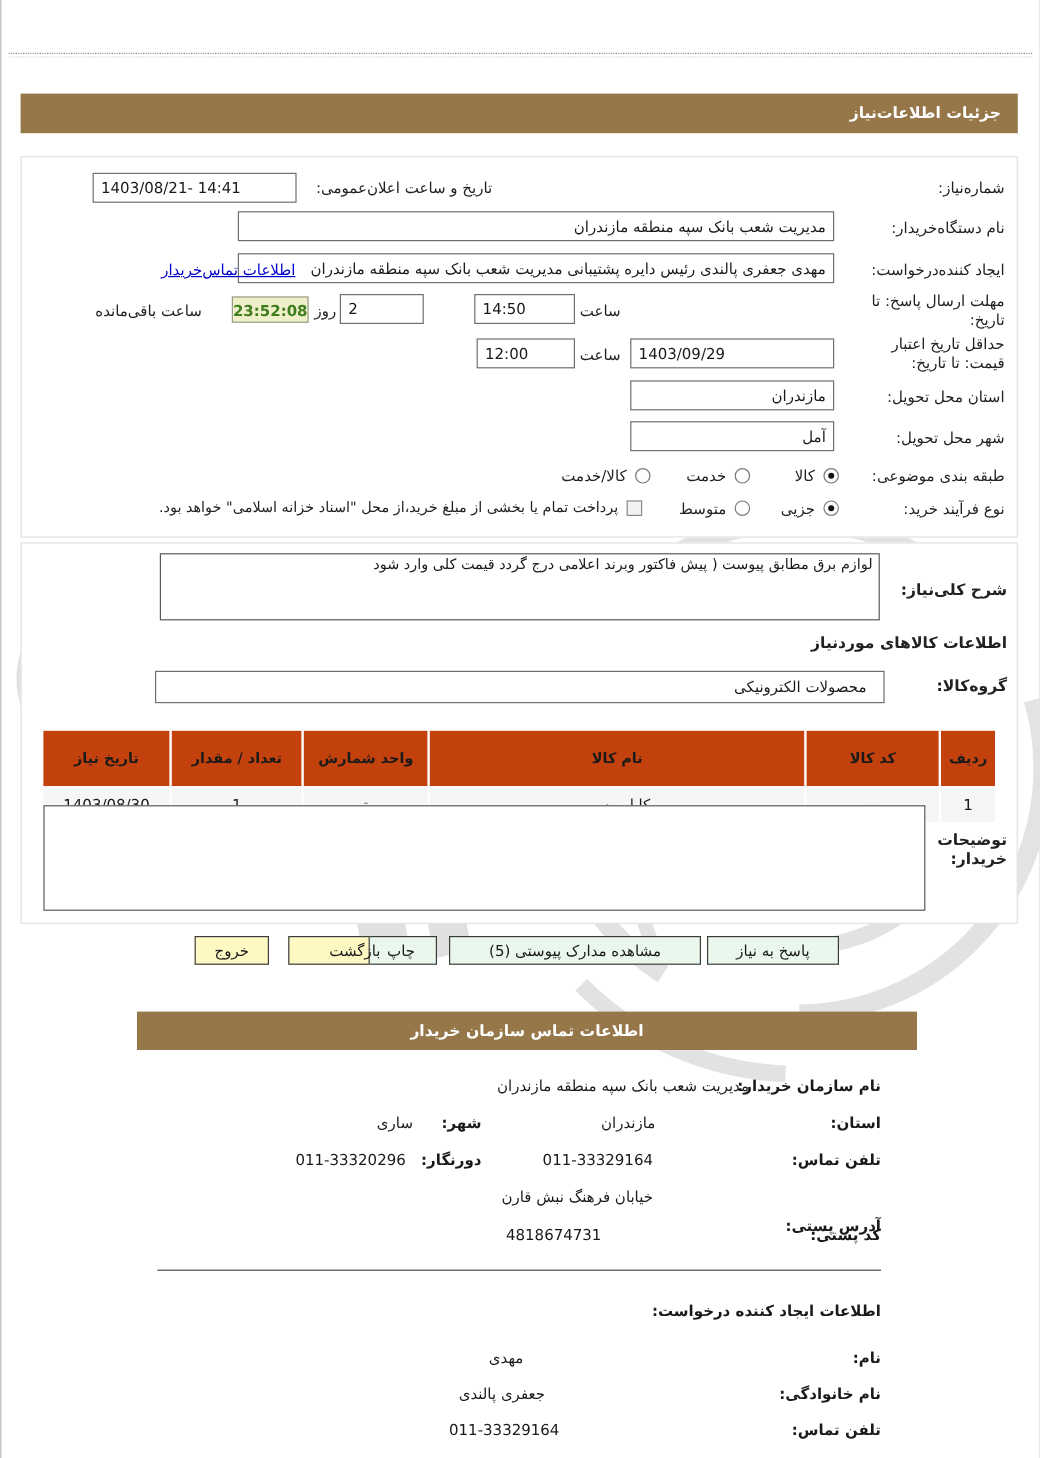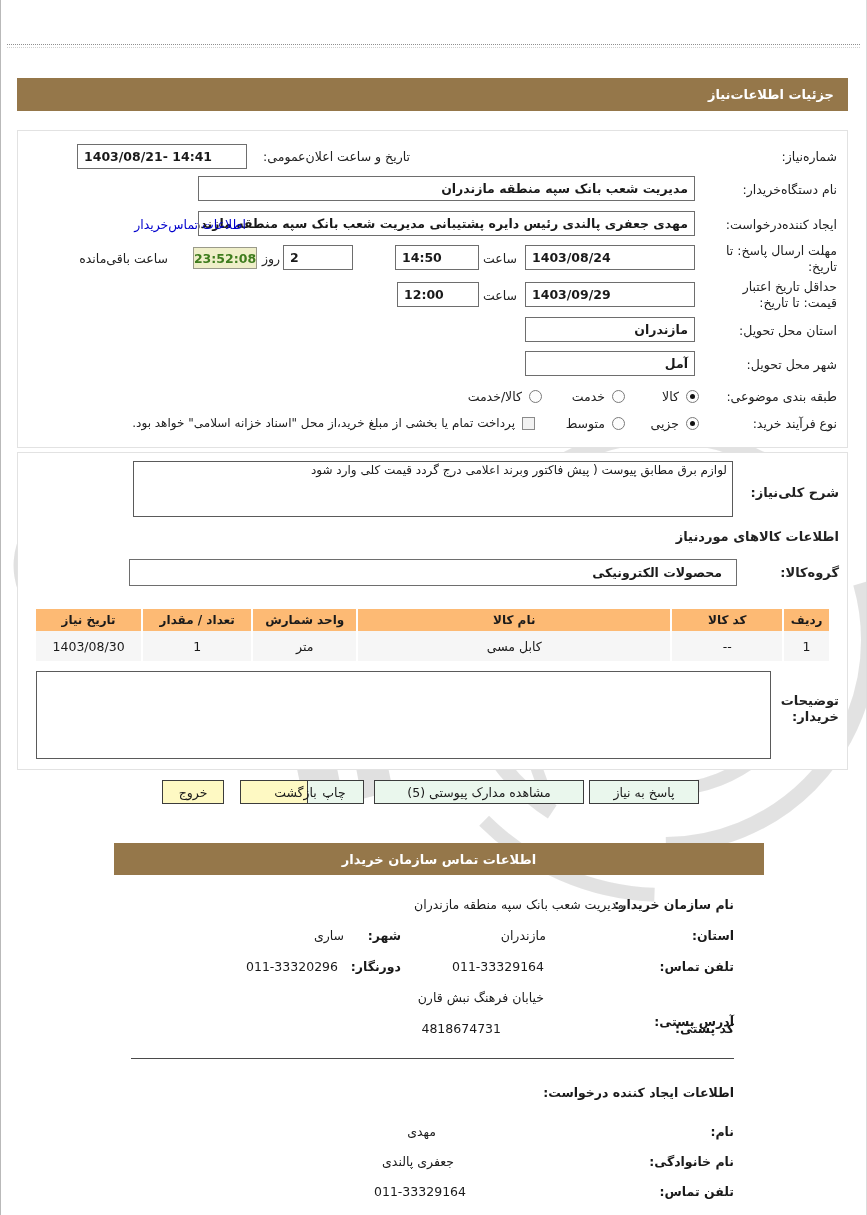--- a/index.html
+++ b/index.html
@@ -13,38 +13,38 @@
     font-weight:bold; display:flex; align-items:center; }
   .bar.right-text { justify-content:flex-start; padding-right:14px; }
   .bar.center-text { justify-content:center; }
   .panel { position:absolute; background:#fff; border:1px solid #e2e2e2; }
   .lbl { position:absolute; font-size:12.5px; color:#222; text-align:right;
     line-height:1.25; white-space:nowrap; }
   .lbl.wrap { white-space:normal; }
   .lbl.b { font-weight:bold; }
   .ibox { position:absolute; background:#fff; border:1px solid #6e6e6e;
     height:25px; font-size:12.5px; display:flex; align-items:center;
-    justify-content:flex-start; padding:0 6px; overflow:hidden; white-space:nowrap;font-weight:bold; }
+    justify-content:flex-start; padding:0 6px; overflow:hidden; white-space:nowrap; }
   .ltr { direction:ltr; unicode-bidi:isolate; }
   .countdown { position:absolute; background:#efefc9; border:1px solid #9a9a8a;
     height:22px; font-size:12.5px; font-weight:bold; color:#3f7d1e;
     display:flex; align-items:center; justify-content:center; }
   .link { position:absolute; color:#0000cc; font-size:12.5px; cursor:pointer;
-    white-space:nowrap; z-index:5; }
+    white-space:nowrap; z-index:5;text-decoration:underline; }
   .radio { position:absolute; width:13px; height:13px; border:1px solid #7a7a7a;
     border-radius:50%; background:#fdfdfd; }
   .radio.sel::after { content:""; position:absolute; left:3px; top:3px;
     width:5px; height:5px; border-radius:50%; background:#111; }
   .chk { position:absolute; width:13px; height:13px; border:1px solid #8a8a8a;
     background:#f2f2f2; }
   .tarea { position:absolute; background:#fff; border:1px solid #5a5a5a;
     font-size:12px; padding:1px 5px; overflow:hidden; text-align:right; }
   .tbl { position:absolute; direction:rtl; border-collapse:separate; border-spacing:2px 0; }
-  .tbl th { background:#fdba74; font-size:12px; font-weight:bold; height:14px;
-    text-align:center; padding:4px 4px; }
+  .tbl th { background:#c2410c; font-size:12px; font-weight:bold; height:14px;
+    text-align:center; padding:16px 4px; }
   .tbl td { background:#f6f6f6; font-size:12.5px; height:30px; text-align:center; }
   .btn { position:absolute; height:24px; border:1px solid #3c3c3c; font-size:12.5px;
     display:flex; align-items:center; justify-content:center; cursor:pointer;
     font-family:"DejaVu Sans", sans-serif; }
   .btn.green { background:#eaf7ed; }
   .btn.pink  { background:#fef9c3; }
   .kv-label { position:absolute; font-size:12.5px; font-weight:bold; white-space:nowrap; }
   .kv-value { position:absolute; font-size:12.5px; white-space:nowrap; }
   .divider { position:absolute; border-top:1px solid #4a4a4a; }
   .wm { position:absolute; inset:0; z-index:0; pointer-events:none; }
@@ -93,23 +93,20 @@
         <span>مدیریت شعب بانک سپه منطقه مازندران</span>
       </div>
 
       <div class="lbl" style="right:10px; top:86px;">ایجاد کننده‌درخواست:</div>
       <div class="ibox" style="right:152px; top:80px; width:497px;">
         <span>مهدی جعفری پالندی رئیس دایره پشتیبانی مدیریت شعب بانک سپه منطقه مازندران</span>
       </div>
       <div class="link" style="right:601px; top:86px;">اطلاعات تماس‌خریدار</div>
 
       <div class="lbl wrap" style="right:10px; top:112px; width:118px;">مهلت ارسال پاسخ: تا تاریخ:</div>
-      <div class="ibox" style="right:152px; top:114px; width:170px; justify-content:flex-end;">
-        <span class="ltr">1403/08/24</span>
-      </div>
       <div class="lbl" style="right:330px; top:120px;">ساعت</div>
       <div class="ibox" style="right:368px; top:114px; width:84px; justify-content:flex-end;">
         <span class="ltr">14:50</span>
       </div>
       <div class="ibox" style="right:494px; top:114px; width:70px; justify-content:flex-end;">
         <span class="ltr">2</span>
       </div>
       <div class="lbl" style="right:567px; top:120px;">روز</div>
       <div class="countdown" style="right:590px; top:116px; width:64px;">
         <span class="ltr">23:52:08</span>

